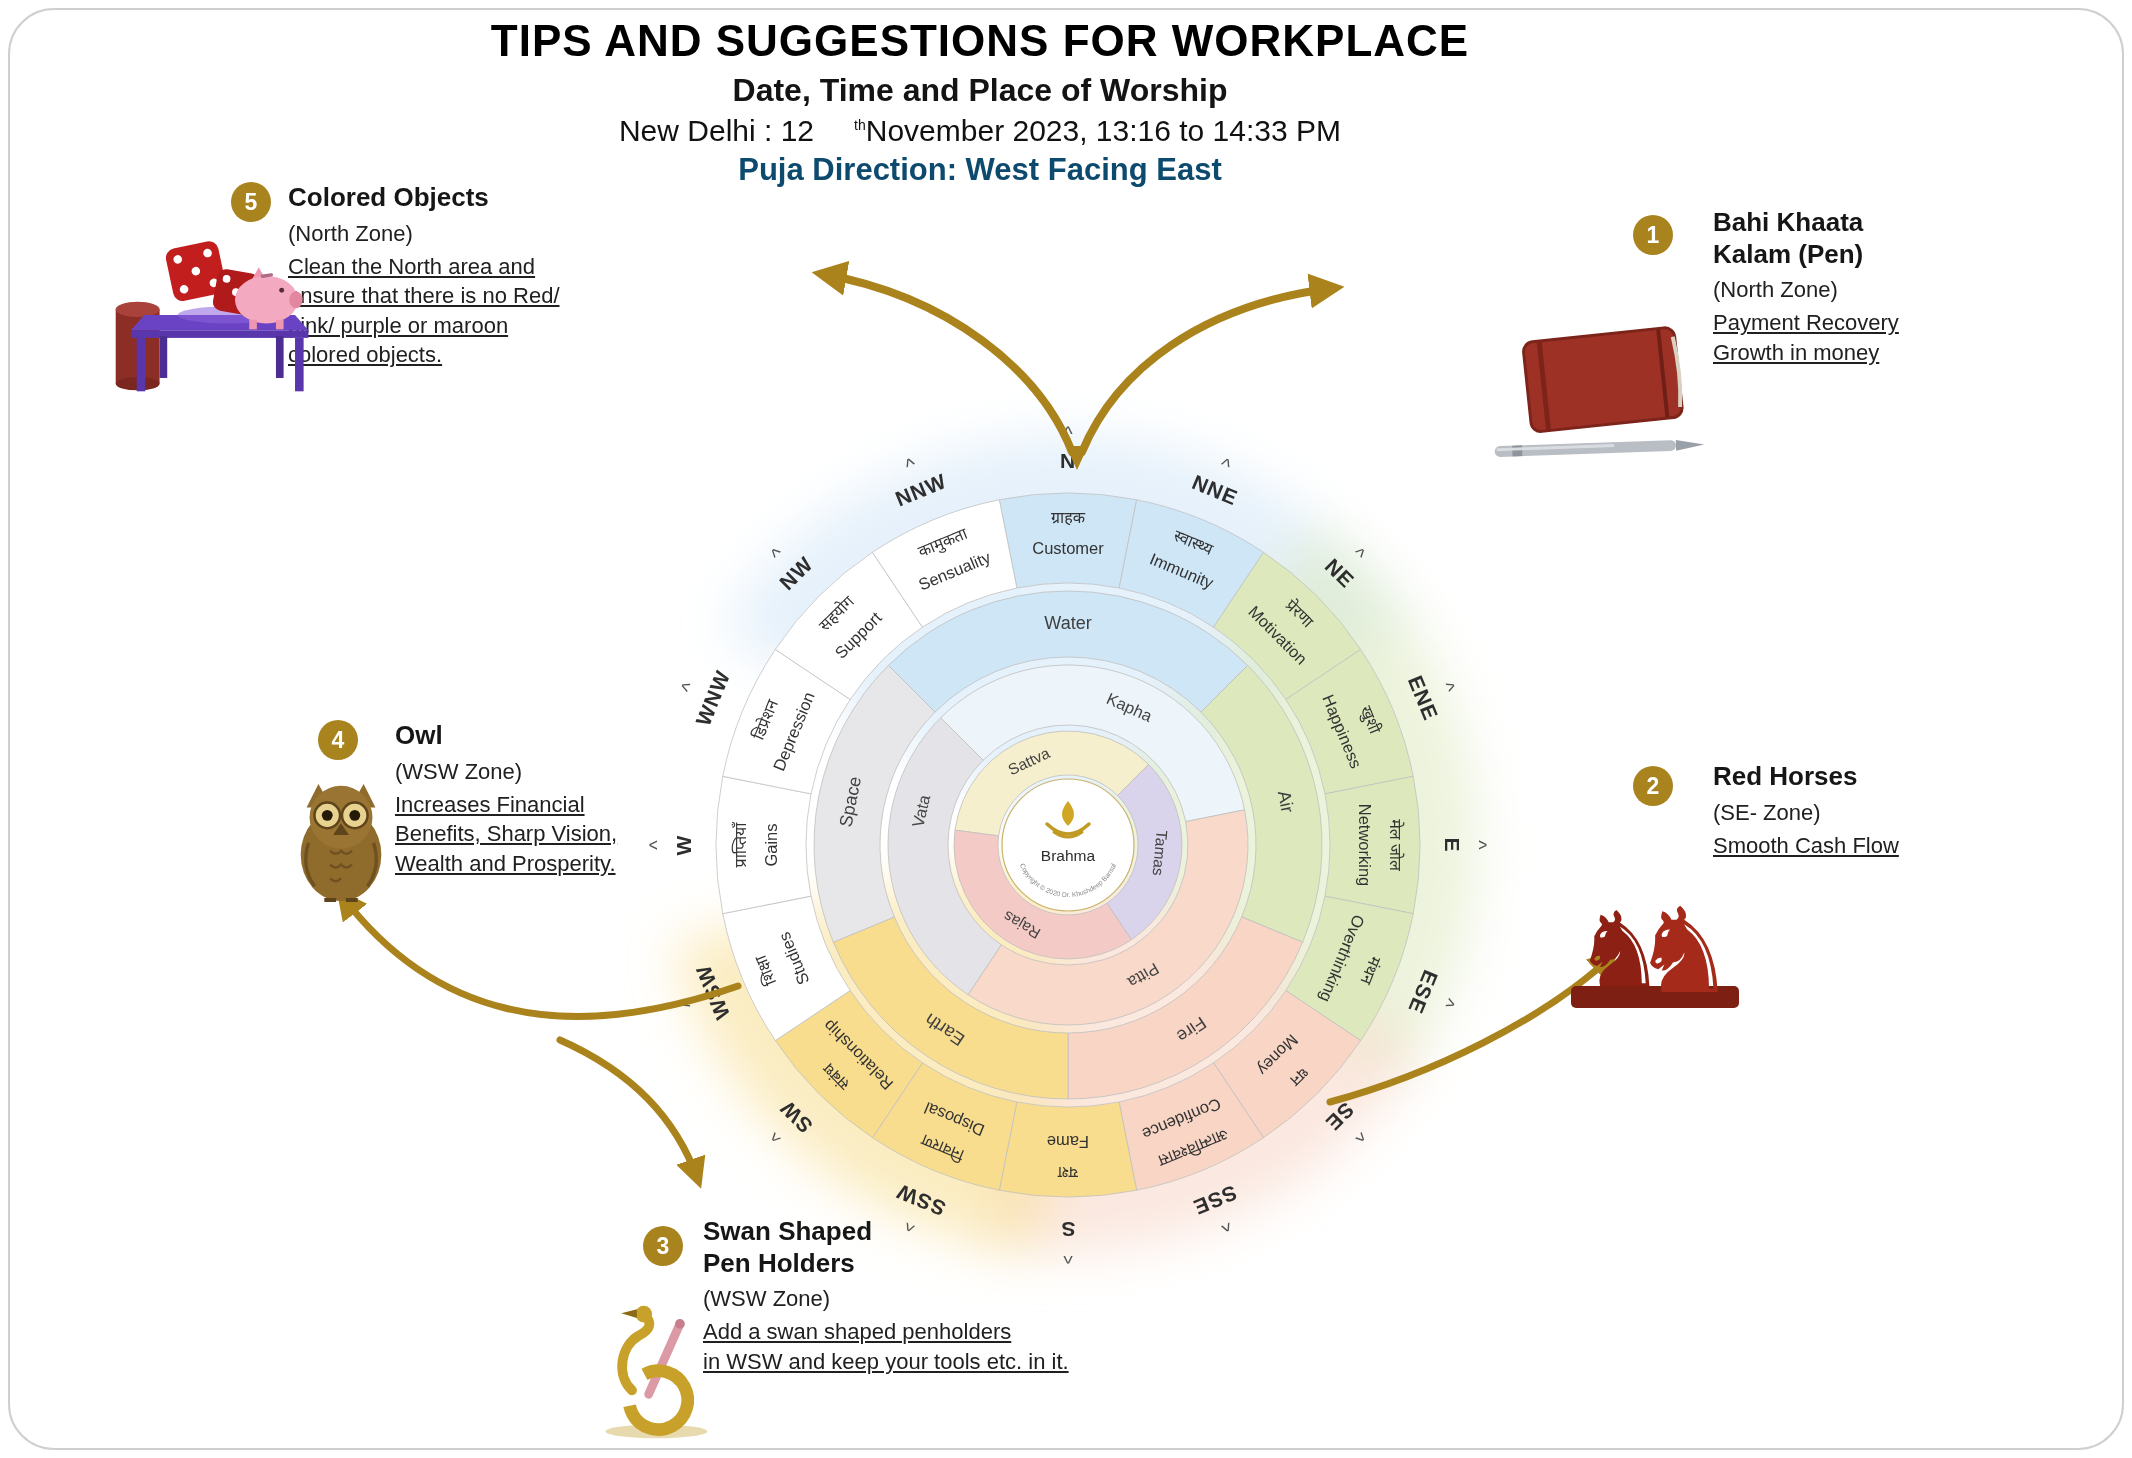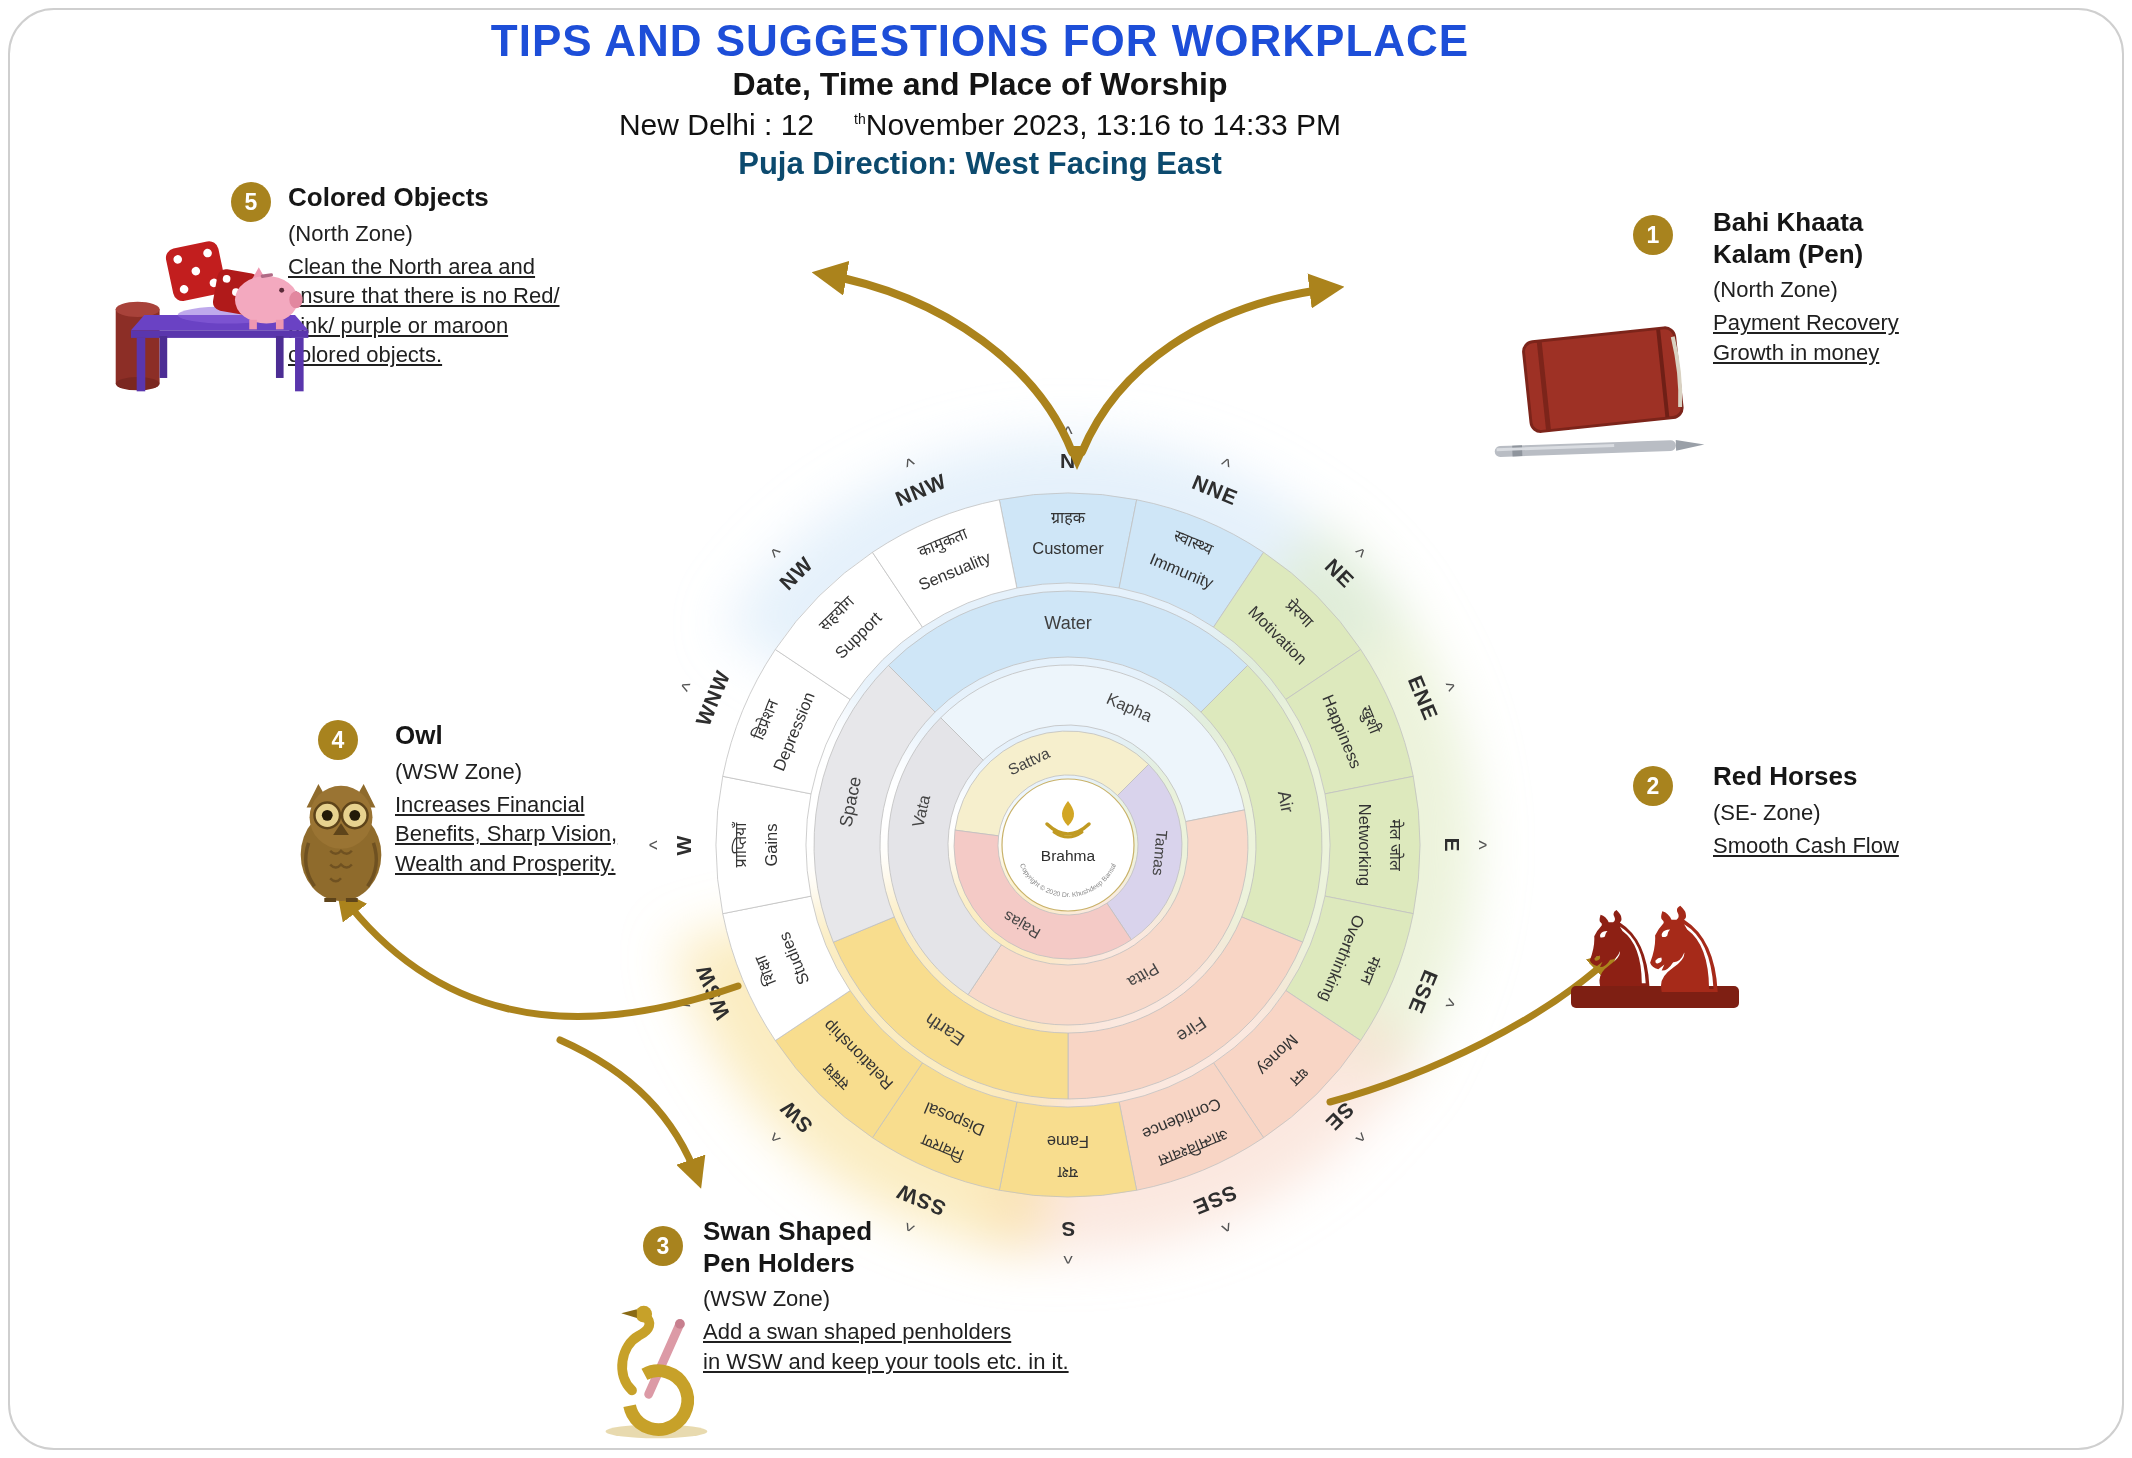--- a/index.html
+++ b/index.html
@@ -2,22 +2,22 @@
 <html><head>
 <meta charset="utf-8">
 <style>
   html,body{margin:0;padding:0;background:#fff;}
   .page{position:relative;width:2132px;height:1458px;background:#fff;overflow:hidden;
         font-family:"Liberation Sans","DejaVu Sans",sans-serif;color:#1a1a1a;}
   .frame{position:absolute;inset:8px;border:2px solid #cfcfcf;border-radius:46px;pointer-events:none;}
 
   
   .header{position:absolute;top:16px;left:0;width:1960px;text-align:center;}
-  .header h1{margin:0;font-size:44px;font-weight:700;letter-spacing:1px;color:#1d4ed8;}
-  .header h2{margin:0 0 0;font-size:32px;font-weight:700;color:#141414;text-align:center;}
+  .header h1{margin:0;font-size:44px;font-weight:700;letter-spacing:1px;color:#000000;}
+  .header h2{margin:6px 0 0;font-size:32px;font-weight:700;color:#141414;text-align:center;}
   .dateline{margin-top:5px;font-size:30px;color:#111;}
   .dateline sup{font-size:14px;margin-left:40px;}
   .direction{margin-top:4px;font-size:31px;font-weight:700;color:#0c4a6e;}
 
   
   .wheel{position:absolute;left:588px;top:365px;width:960px;height:960px;overflow:visible;}
   svg text{font-family:"Liberation Sans","DejaVu Sans",sans-serif;}
   .arrows{position:absolute;left:0;top:0;width:2132px;height:1458px;pointer-events:none;}
 
   

